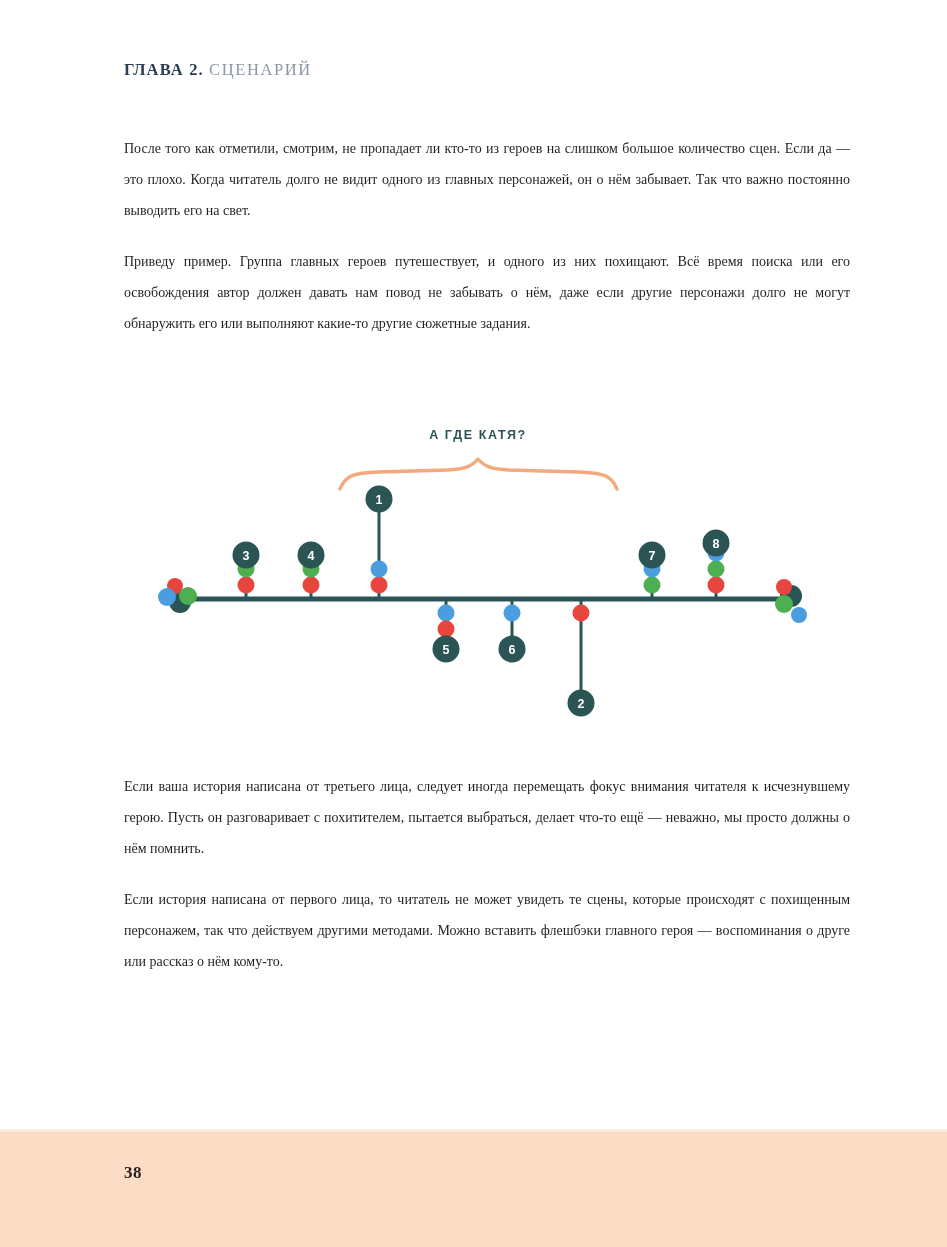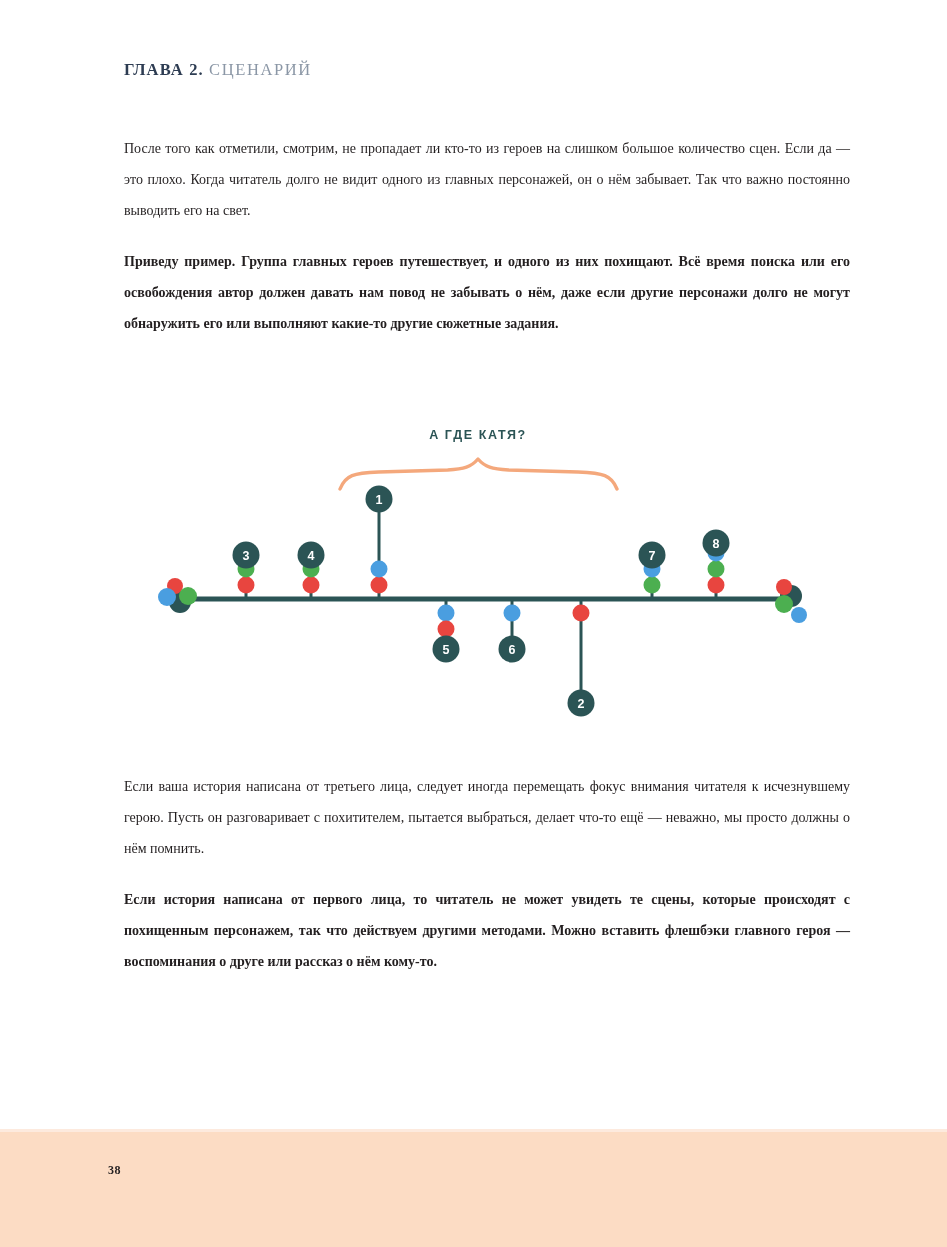--- a/index.html
+++ b/index.html
@@ -45,21 +45,21 @@
   }
   p.para {
     margin: 0 0 19px 0;
     font-size: 14px;
     line-height: 31.2px;
     color: #231f20;
     text-align: justify;
     text-justify: inter-word;
     hyphens: manual;
   }
-  p.para:last-child { margin-bottom: 0; font-weight: bold; }
+  p.para:last-child { margin-bottom: 0; }
 
   #text-top  { top: 133px; }
   #text-bottom { top: 771px; }
 
   
   .diagram {
     position: absolute;
     left: 0;
     top: 417px;
     width: 947px;
@@ -77,25 +77,25 @@
     background: #fcdcc4;
   }
   .footer-band .band-hairline {
     position: absolute;
     left: 0; top: 0;
     width: 100%; height: 3px;
     background: #fdeade;
   }
   .page-number {
     position: absolute;
-    left: 108px;
+    left: 124px;
     top: 1163px;
     font-family: "Liberation Serif", "DejaVu Serif", serif;
     font-weight: bold;
-    font-size: 12px;
+    font-size: 17px;
     color: #231f20;
     letter-spacing: 0.5px;
   }
 </style>
 </head>
 <body>
 
 <div class="page">
 
   <div class="chapter-header">

